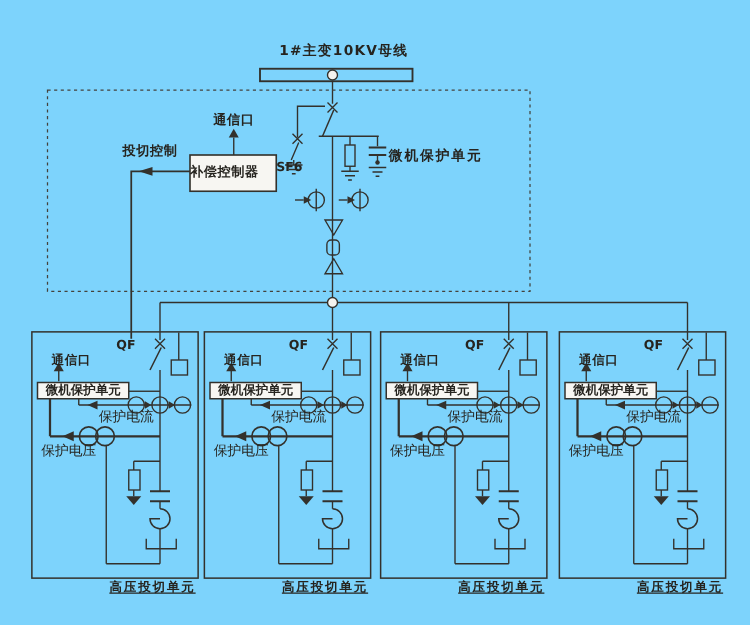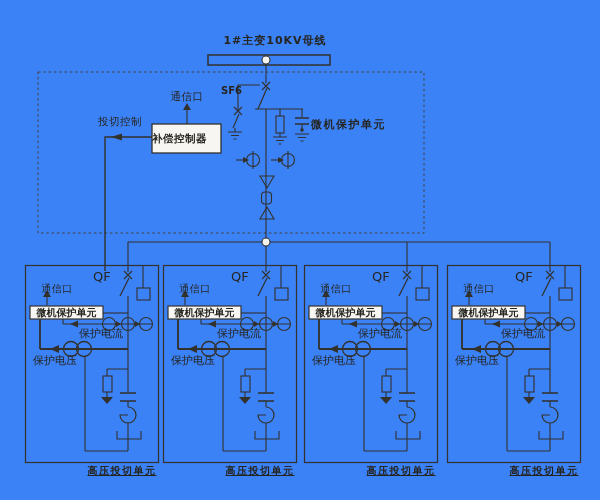--- a/index.html
+++ b/index.html
@@ -6,39 +6,39 @@
   body{
     width:600px;height:500px;
     background:#e9e8e4;
     font-family:"DejaVu Sans",sans-serif;
     color:#2e2c28;
     position:relative;
     overflow:hidden;
   }
   #stage{
     position:absolute;left:0;top:0;width:600px;height:500px;
-    background:#3b82f6;
+    background:#7dd3fc;
   }
   svg{position:absolute;left:0;top:0;}
   .lbl{
     position:absolute;
     font-size:10px;line-height:12px;
     color:#26241f;
     white-space:nowrap;
     letter-spacing:0.5px;
   }
-  .center{text-align:center;}
+  .center{text-align:center;font-weight:bold;}
   .title{font-size:11px;font-weight:700;letter-spacing:1px;}
   .sec{font-size:11px;font-weight:600;letter-spacing:1.5px;}
   .small{font-size:11px;letter-spacing:0;}
   .boxtext{font-size:10px;line-height:13px;font-weight:600;letter-spacing:0;}
   .ctrl{font-size:10.5px;line-height:14px;font-weight:600;}
   .caption{font-size:10px;font-weight:600;letter-spacing:1.5px;text-decoration:underline;}
-  .qf{font-weight:400;font-size:13px;letter-spacing:0;}
-  .sf6{font-size:10px;font-weight:600;letter-spacing:0;}
+  .qf{font-weight:700;font-size:10px;letter-spacing:0;}
+  .sf6{font-size:10px;font-weight:600;letter-spacing:0;margin-top:44px;}
 </style>
 </head>
 <body>
 
 <div id="stage">
 
 <svg width="600" height="500" viewBox="0 0 600 500">
   <defs>
     <g id="unit-circuit">
 

